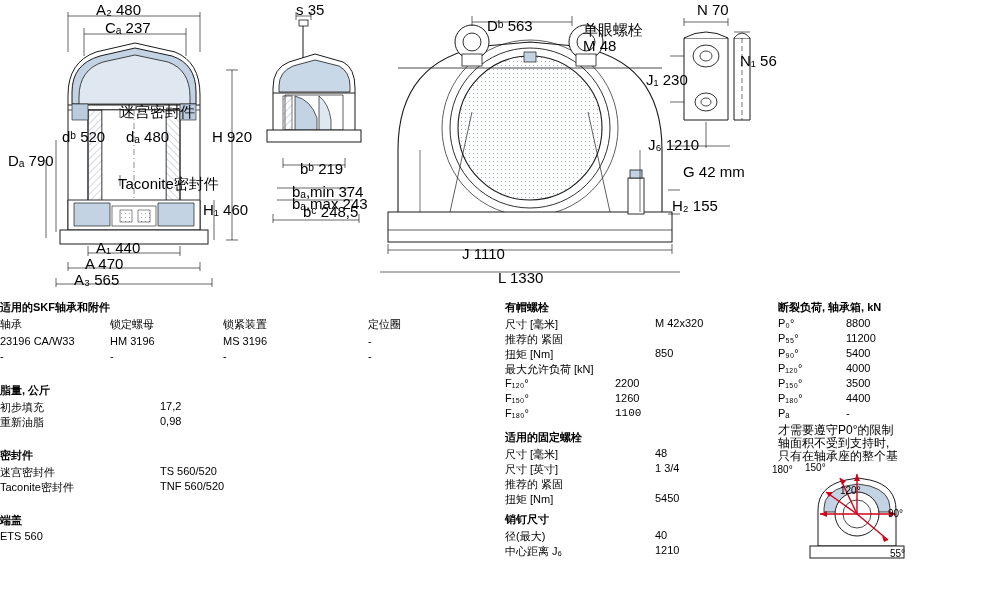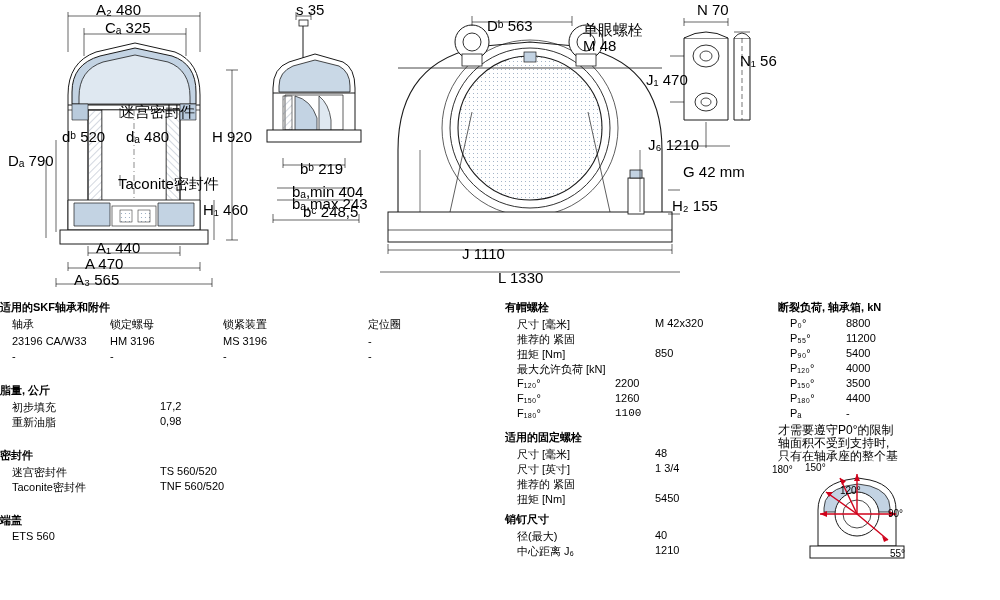--- a/index.html
+++ b/index.html
@@ -9,21 +9,21 @@
     font-size:11px;color:#000;position:relative;overflow:hidden;
   }
   .abs{position:absolute;}
   .lbl{position:absolute;white-space:nowrap;font-size:15px;line-height:12px;}
   .lbl.sm{font-size:10px;}
   svg{display:block;}
 
   
   .tbl{position:absolute;font-size:11px;}
   .row{position:relative;height:15px;}
-  .c0{position:absolute;left:0;padding-left:12px;}
+  .c0{position:absolute;left:0;}
   .c1{position:absolute;}
   .c2{position:absolute;}
   .c3{position:absolute;}
   .bold{font-weight:bold;}
   .note{font-size:12px;line-height:13px;}
 </style>
 </head>
 <body>
 
 <div class="abs" style="left:0;top:0;width:260px;height:290px;">
@@ -91,21 +91,21 @@
       <line x1="56" y1="284" x2="212" y2="284"></line>
       <line x1="56" y1="278" x2="56" y2="287"></line>
       <line x1="212" y1="278" x2="212" y2="287"></line>
 
       <line x1="120" y1="118" x2="120" y2="108"></line>
       <line x1="120" y1="175" x2="120" y2="186"></line>
     </g>
   </svg>
 </div>
 <div class="lbl" style="left:96px;top:4px;">A₂  480</div>
-<div class="lbl" style="left:105px;top:22px;">Cₐ  325</div>
+<div class="lbl" style="left:105px;top:22px;">Cₐ  237</div>
 <div class="lbl" style="left:126px;top:131px;">dₐ  480</div>
 <div class="lbl" style="left:62px;top:131px;">dᵇ  520</div>
 <div class="lbl" style="left:8px;top:155px;">Dₐ  790</div>
 <div class="lbl" style="left:212px;top:131px;">H  920</div>
 <div class="lbl" style="left:203px;top:204px;">H₁  460</div>
 <div class="lbl" style="left:96px;top:242px;">A₁  440</div>
 <div class="lbl" style="left:85px;top:258px;">A  470</div>
 <div class="lbl" style="left:74px;top:274px;">A₃  565</div>
 <div class="lbl" style="left:120px;top:106px;">迷宫密封件</div>
 <div class="lbl" style="left:118px;top:178px;">Taconite密封件</div>
@@ -142,21 +142,21 @@
       <line x1="22" y1="188" x2="96" y2="188"></line>
       <line x1="22" y1="200" x2="98" y2="200"></line>
       <line x1="18" y1="220" x2="104" y2="220"></line>
       <line x1="18" y1="214" x2="18" y2="223"></line>
       <line x1="104" y1="214" x2="104" y2="223"></line>
     </g>
   </svg>
 </div>
 <div class="lbl" style="left:296px;top:4px;">s  35</div>
 <div class="lbl" style="left:300px;top:163px;">bᵇ  219</div>
-<div class="lbl" style="left:292px;top:186px;">bₐ,min  404</div>
+<div class="lbl" style="left:292px;top:186px;">bₐ,min  374</div>
 <div class="lbl" style="left:292px;top:198px;">bₐ,max  243</div>
 <div class="lbl" style="left:296px;top:206px;padding-left:7px;">bᶜ  248,5</div>
 
 <div class="abs" style="left:380px;top:0;width:300px;height:290px;">
   <svg width="300" height="290" viewBox="0 0 300 290">
     <defs>
       <pattern id="dots2" width="4" height="4" patternUnits="userSpaceOnUse">
         <circle cx="1.5" cy="1.5" r="0.55" fill="#93a8be"></circle>
       </pattern>
     </defs>
@@ -231,21 +231,21 @@
       <line x1="64" y1="22" x2="80" y2="22"></line>
       <line x1="0" y1="46" x2="14" y2="46"></line>
       <line x1="0" y1="92" x2="14" y2="92"></line>
       <line x1="-12" y1="136" x2="60" y2="136"></line>
       <line x1="36" y1="112" x2="36" y2="138"></line>
     </g>
   </svg>
 </div>
 <div class="lbl" style="left:697px;top:4px;">N  70</div>
 <div class="lbl" style="left:740px;top:55px;">N₁  56</div>
-<div class="lbl" style="left:646px;top:74px;">J₁  470</div>
+<div class="lbl" style="left:646px;top:74px;">J₁  230</div>
 <div class="lbl" style="left:648px;top:139px;">J₆  1210</div>
 
 <div class="tbl" style="left:0;top:300px;width:470px;">
   <div class="row bold" style="height:17px;">适用的SKF轴承和附件</div>
   <div class="row" style="height:18px;">
     <span class="c0">轴承</span>
     <span class="c1" style="left:110px;">锁定螺母</span>
     <span class="c2" style="left:223px;">锁紧装置</span>
     <span class="c3" style="left:368px;">定位圈</span>
   </div>

